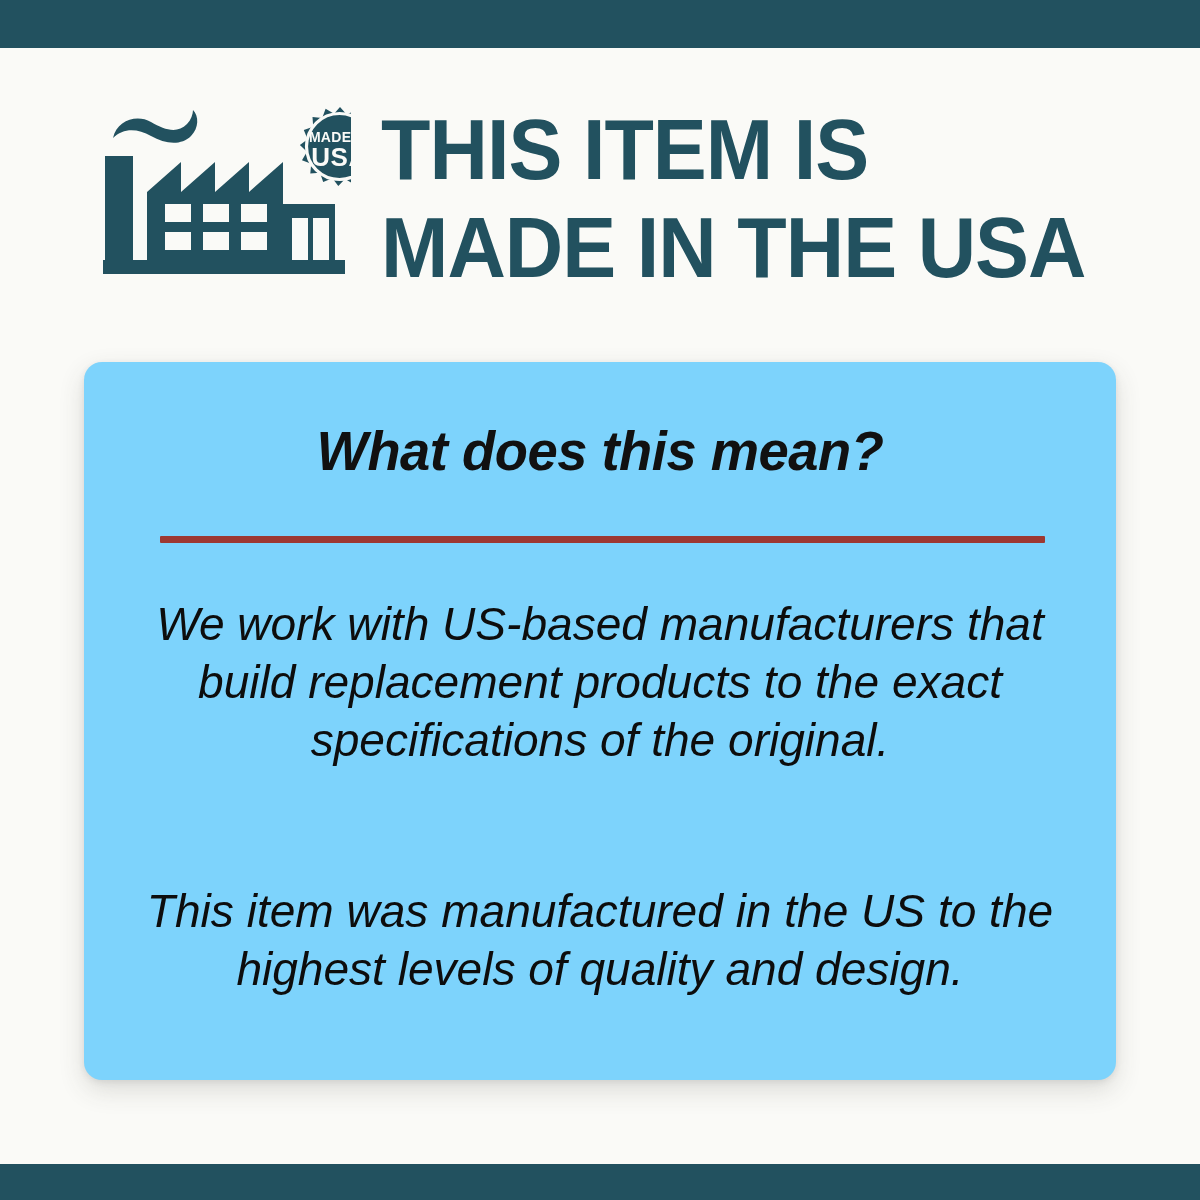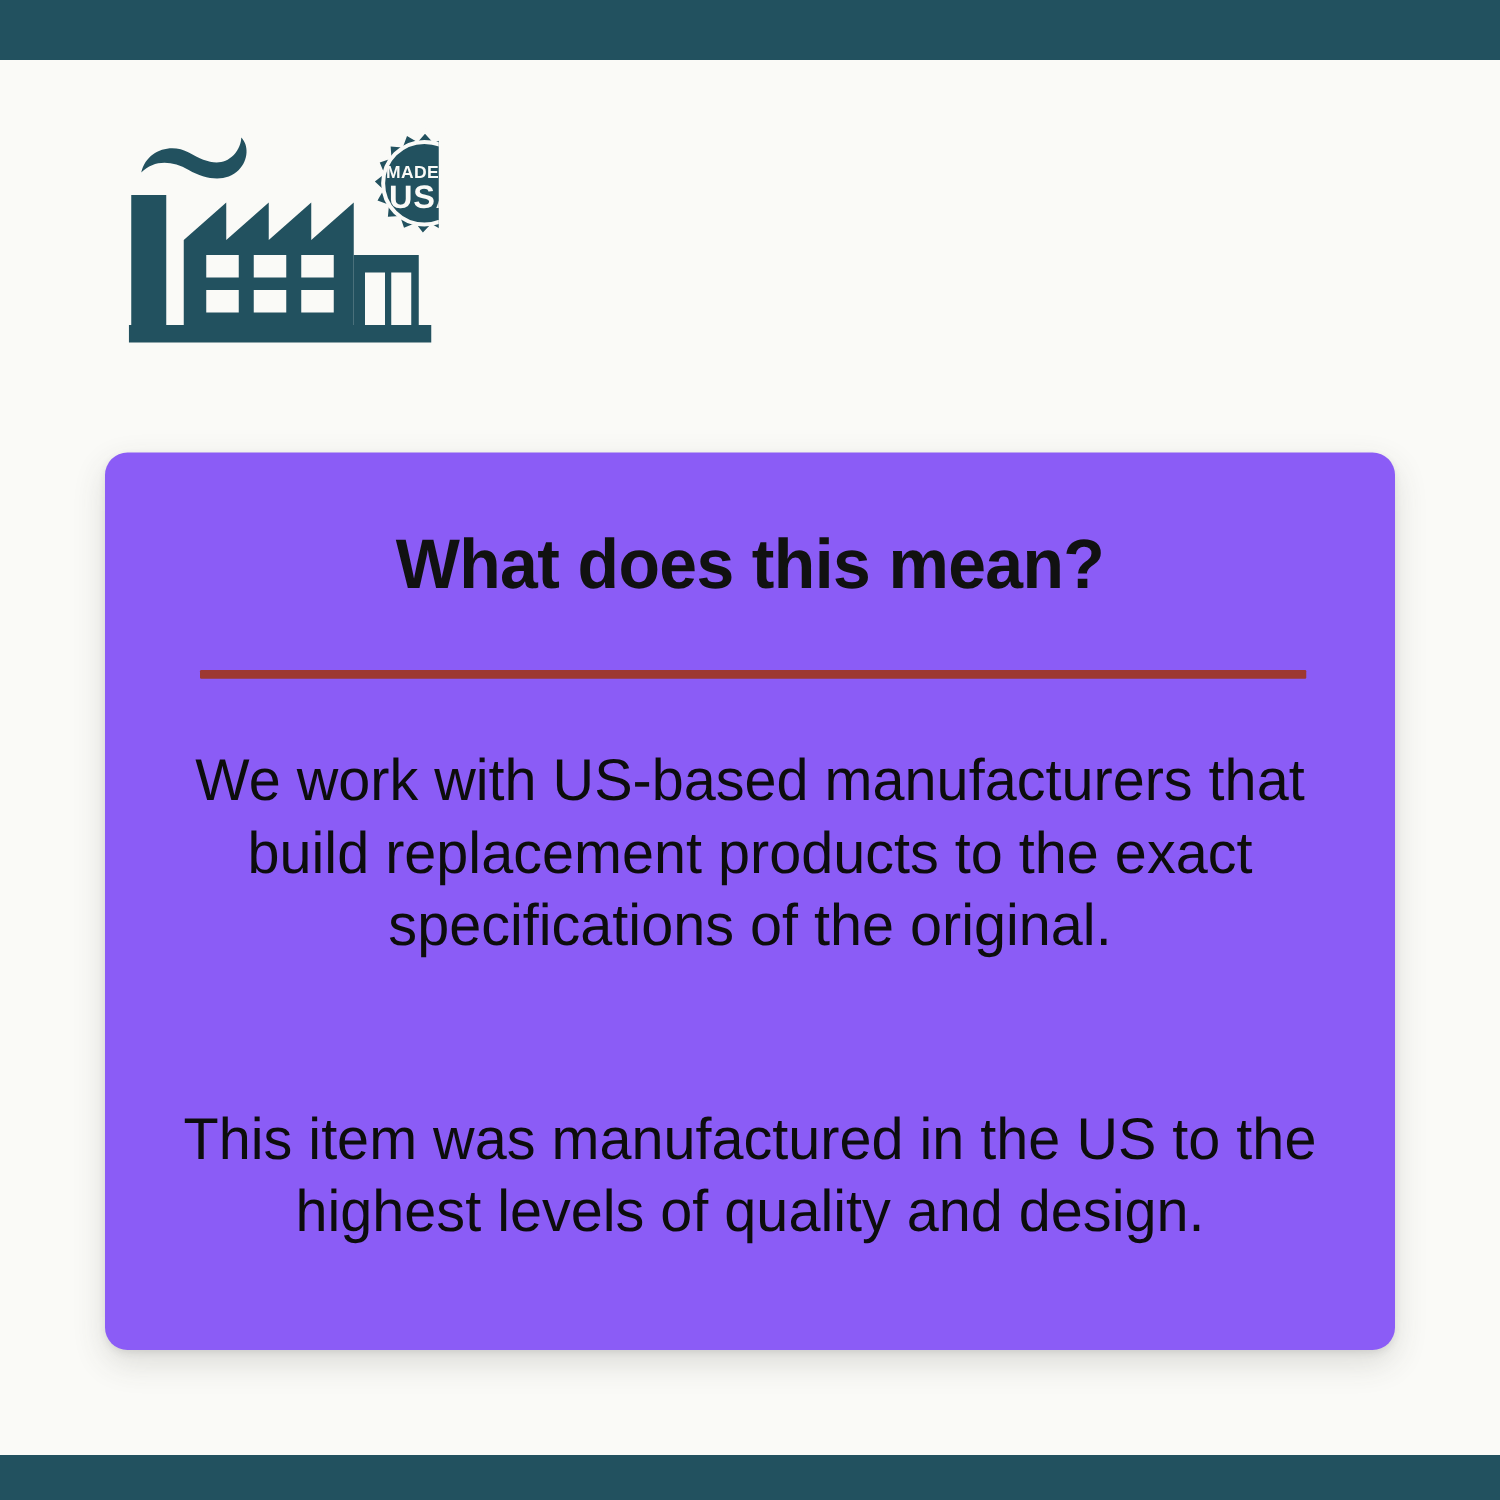--- a/index.html
+++ b/index.html
@@ -59,25 +59,26 @@
     transform-origin: left center;
   }
   .title-line + .title-line { margin-top: 12px; }
 
   
   .card {
     position: absolute;
     left: 84px; top: 362px;
     width: 1032px;
     height: 718px;
-    background: #8b5cf6;
+    background: #7dd3fc;
     border-radius: 18px;
     box-shadow: 0 10px 26px rgba(60,60,55,0.16),
                 0 2px 6px rgba(60,60,55,0.10);
     box-sizing: border-box;
+    font-style: italic;
   }
 
   .card-heading {
     position: absolute;
     left: 0; top: 58px;
     width: 1032px;
     text-align: center;
     font-family: "Liberation Sans Narrow", "Liberation Sans", sans-serif;
     font-weight: bold;
     font-size: 56px;
@@ -163,20 +164,24 @@
           L31.2 10.0 L34.6 0.8 L43.1 5.7 Z"></path>
 
         <circle cx="48.5" cy="38.5" r="33" fill="none" stroke="#fafaf7" stroke-width="3.2"></circle>
 
         <text x="48.5" y="34" text-anchor="middle" font-family="Liberation Sans, sans-serif" font-weight="bold" font-size="14" fill="#fafaf7" letter-spacing="0.3">MADE IN</text>
         <text x="48.5" y="58" text-anchor="middle" font-family="Liberation Sans, sans-serif" font-weight="bold" font-size="26" fill="#fafaf7" letter-spacing="0.5">USA</text>
       </g>
     </svg>
   </div>
 
+  <div class="title-block">
+    <div class="title-line">THIS ITEM IS</div>
+    <div class="title-line">MADE IN THE USA</div>
+  </div>
 </div>
 
 <div class="card">
   <div class="card-heading">What does this mean?</div>
 
   <div class="divider"></div>
 
   <div class="para para-1">We work with US-based manufacturers that build replacement products to the exact specifications of the original.</div>
 
   <div class="para para-2">This item was manufactured in the US to the highest levels of quality and design.</div>

